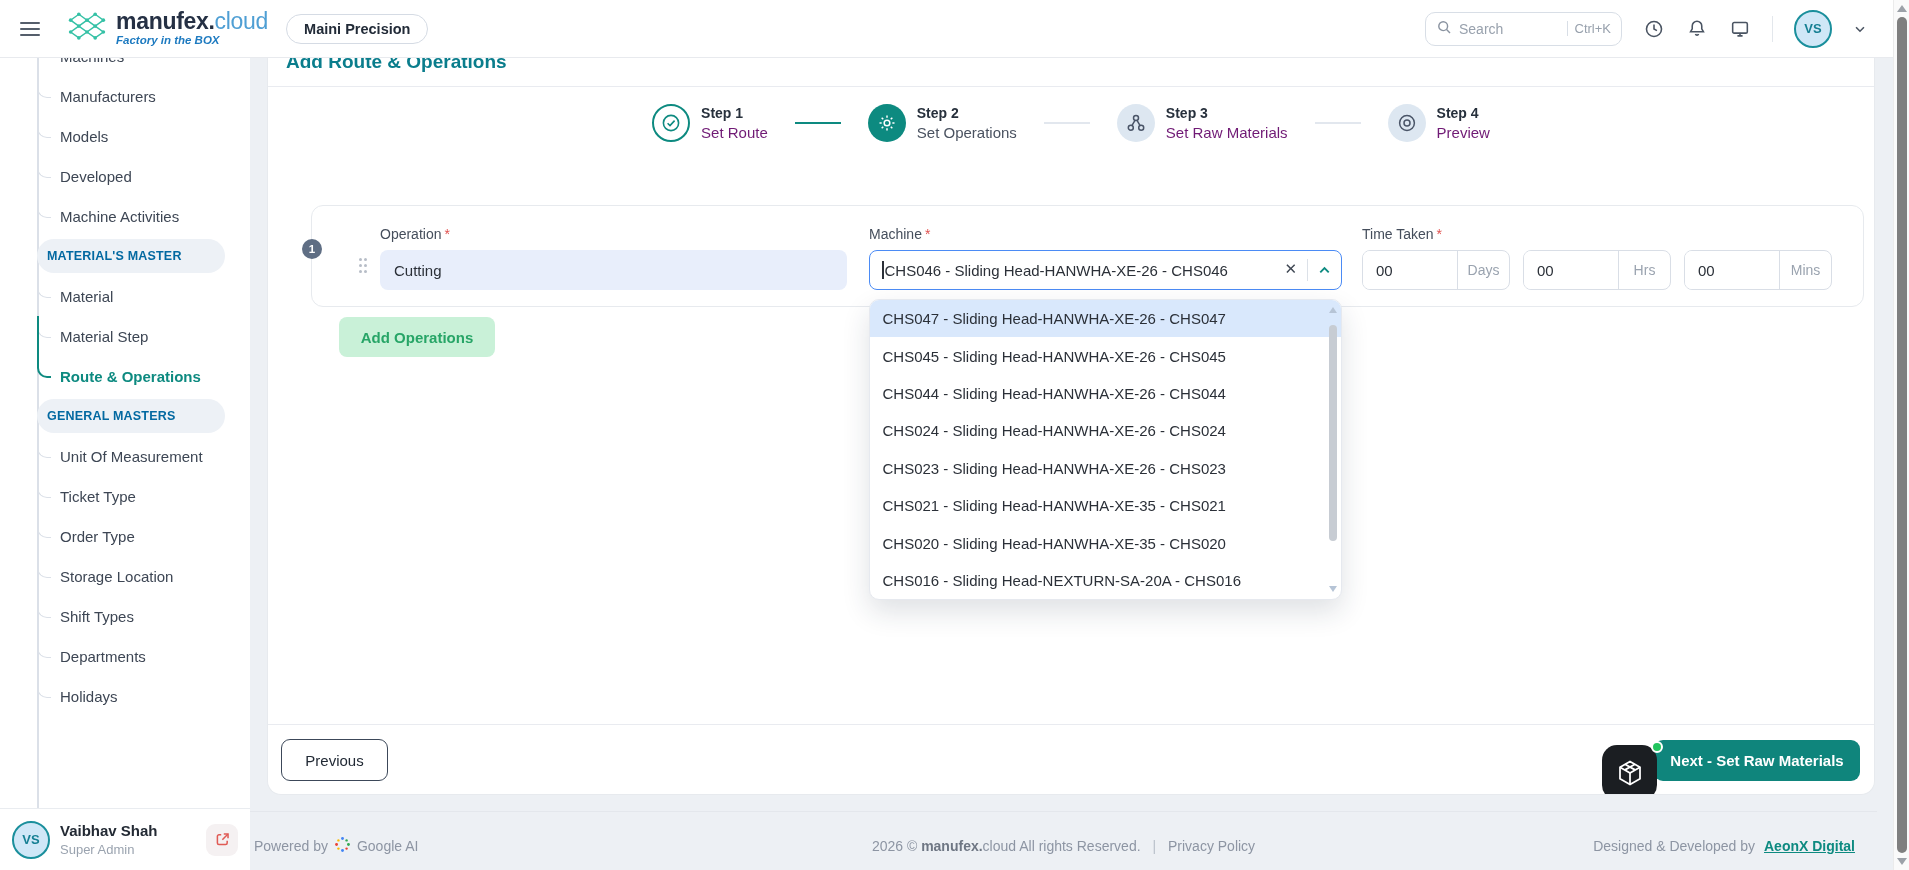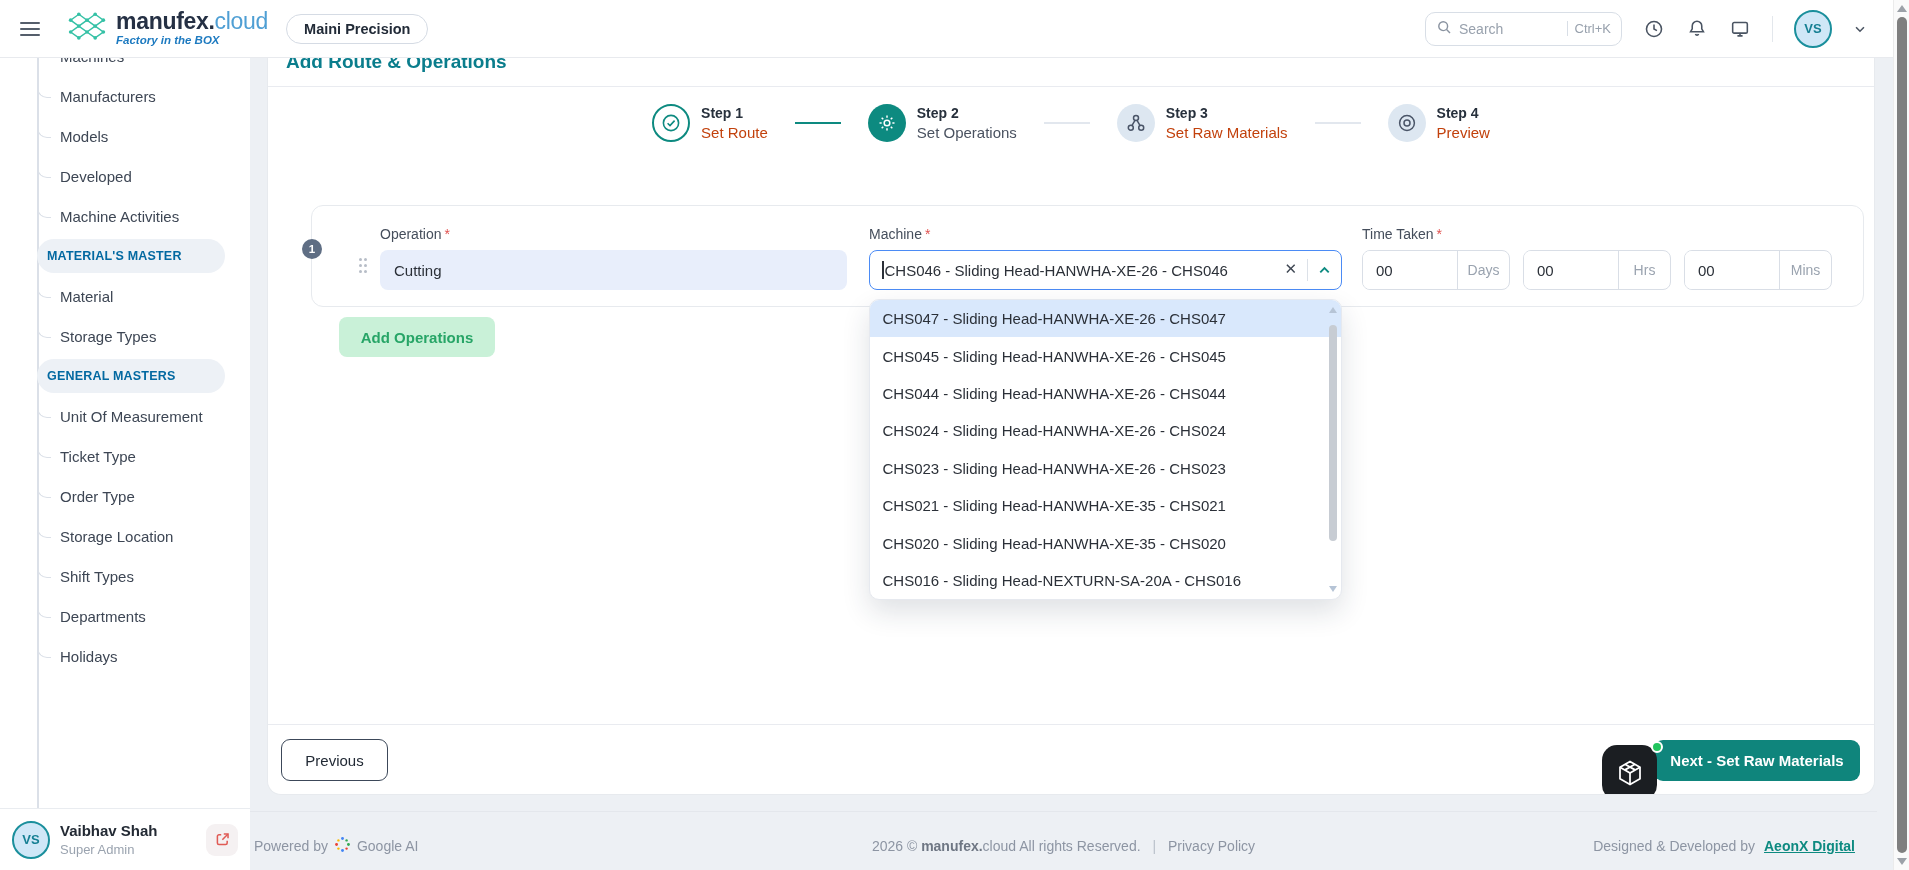--- a/index.html
+++ b/index.html
@@ -51,21 +51,21 @@
   .card-divider{position:absolute;top:28px;left:0;right:0;height:1px;background:#e9ebf0;}
 
   .stepper{position:absolute;top:46px;left:0;right:0;display:flex;justify-content:center;align-items:center;}
   .step{display:flex;align-items:center;}
   .step-circle{width:38px;height:38px;border-radius:50%;display:flex;align-items:center;justify-content:center;flex:none;}
   .step.done .step-circle{background:#fff;border:2px solid #0d8a80;}
   .step.active .step-circle{background:#0d8a80;}
   .step.upcoming .step-circle{background:#dde7f1;}
   .step-texts{margin-left:11px;line-height:1.15;}
   .step-name{font-size:14px;font-weight:700;color:#27303c;}
-  .step-sub{font-size:15px;color:#c2410c;margin-top:3px;white-space:nowrap;}
+  .step-sub{font-size:15px;color:#701a75;margin-top:3px;white-space:nowrap;}
   .step.active .step-sub{color:#4a5260;}
   .connector{width:46px;height:2px;margin:0 27px;flex:none;}
   .connector.c-done{background:#0d8a80;}
   .connector.c-todo{background:#e2e7ee;}
 
   .form-card{position:absolute;left:43px;top:147px;width:1553px;height:102px;border:1px solid #e7eaee;border-radius:12px;background:#fff;}
   .row-badge{position:absolute;left:34px;top:181px;width:20px;height:20px;border-radius:50%;background:#5f6e84;color:#fff;font-size:11.5px;font-weight:700;display:flex;align-items:center;justify-content:center;z-index:3;}
   .drag-handle{position:absolute;left:47px;top:52px;display:grid;grid-template-columns:repeat(2,5px);grid-auto-rows:6px;cursor:grab;}
   .drag-handle i{width:3px;height:3px;border-radius:50%;background:#b7bdc7;}
   .fgroup{position:absolute;top:20px;}
@@ -229,21 +229,25 @@
     <div class="nav-section">
         <span class="pill">MATERIAL'S MASTER</span>
       </div>
 
     <div class="nav-item">
         <span class="elbow"></span>
         <span class="nav-label">Material</span>
       </div>
     <div class="nav-item">
         <span class="elbow"></span>
-        <span class="nav-label">Storage Types</span>
+        <span class="nav-label">Material Step</span>
+      </div>
+    <div class="nav-item active">
+        <span class="elbow"></span>
+        <span class="nav-label">Route &amp; Operations</span>
       </div>
 
     <div class="nav-section">
         <span class="pill">GENERAL MASTERS</span>
       </div>
 
     <div class="nav-item">
         <span class="elbow"></span>
         <span class="nav-label">Unit Of Measurement</span>
       </div>

